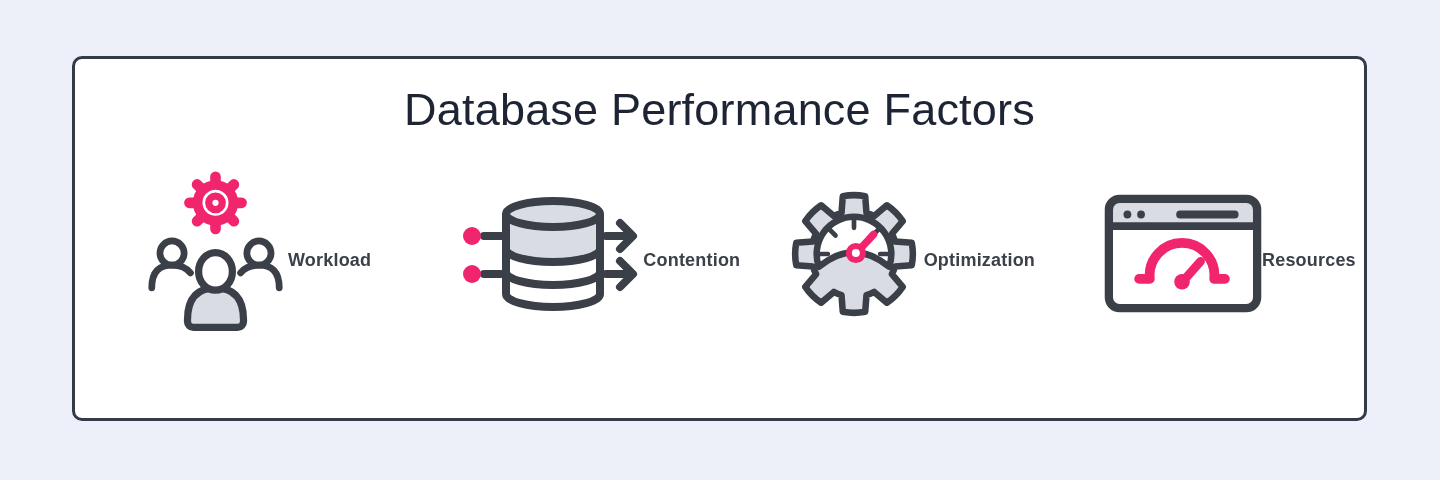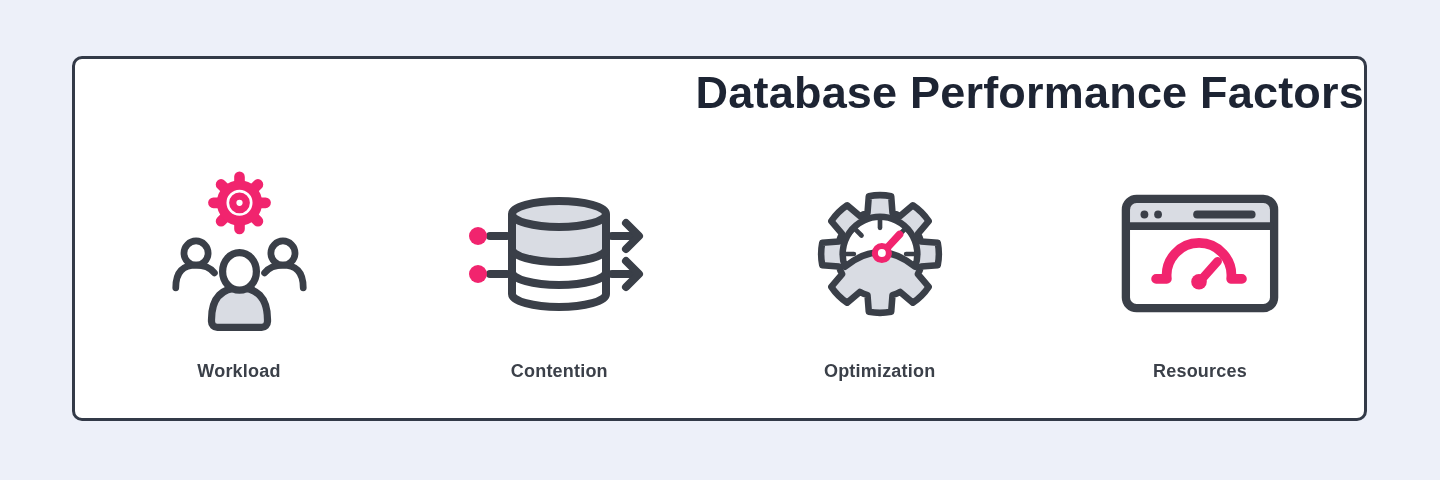--- a/index.html
+++ b/index.html
@@ -21,40 +21,40 @@
   }
   .card {
     position: absolute;
     left: 72px; top: 56px;
     width: 1295px; height: 365px;
     background: #ffffff;
     border: 3px solid var(--card-border);
     border-radius: 10px;
   }
   .title {
-    margin-top: 10px;
-    text-align: right;
+    margin-top: 27px;
+    text-align: center;
     font-size: 45px;
-    font-weight: bold;
+    font-weight: normal;
     color: var(--title-navy);
     letter-spacing: 0.2px;
     line-height: 1.05;
   }
   .factors-row {
     position: absolute;
     left: 0; top: 100px;
     width: 100%;
     display: flex;
     justify-content: space-between;
     padding: 0 68px;
   }
   .factor {
     width: 192px;
     display: flex;
-    flex-direction: column;
+    flex-direction: row;
     align-items: center;
     text-align: center;
   }
   .icon-box {
     height: 190px;
     display: flex;
     align-items: center;
     justify-content: center;
   }
   .factor-label {

